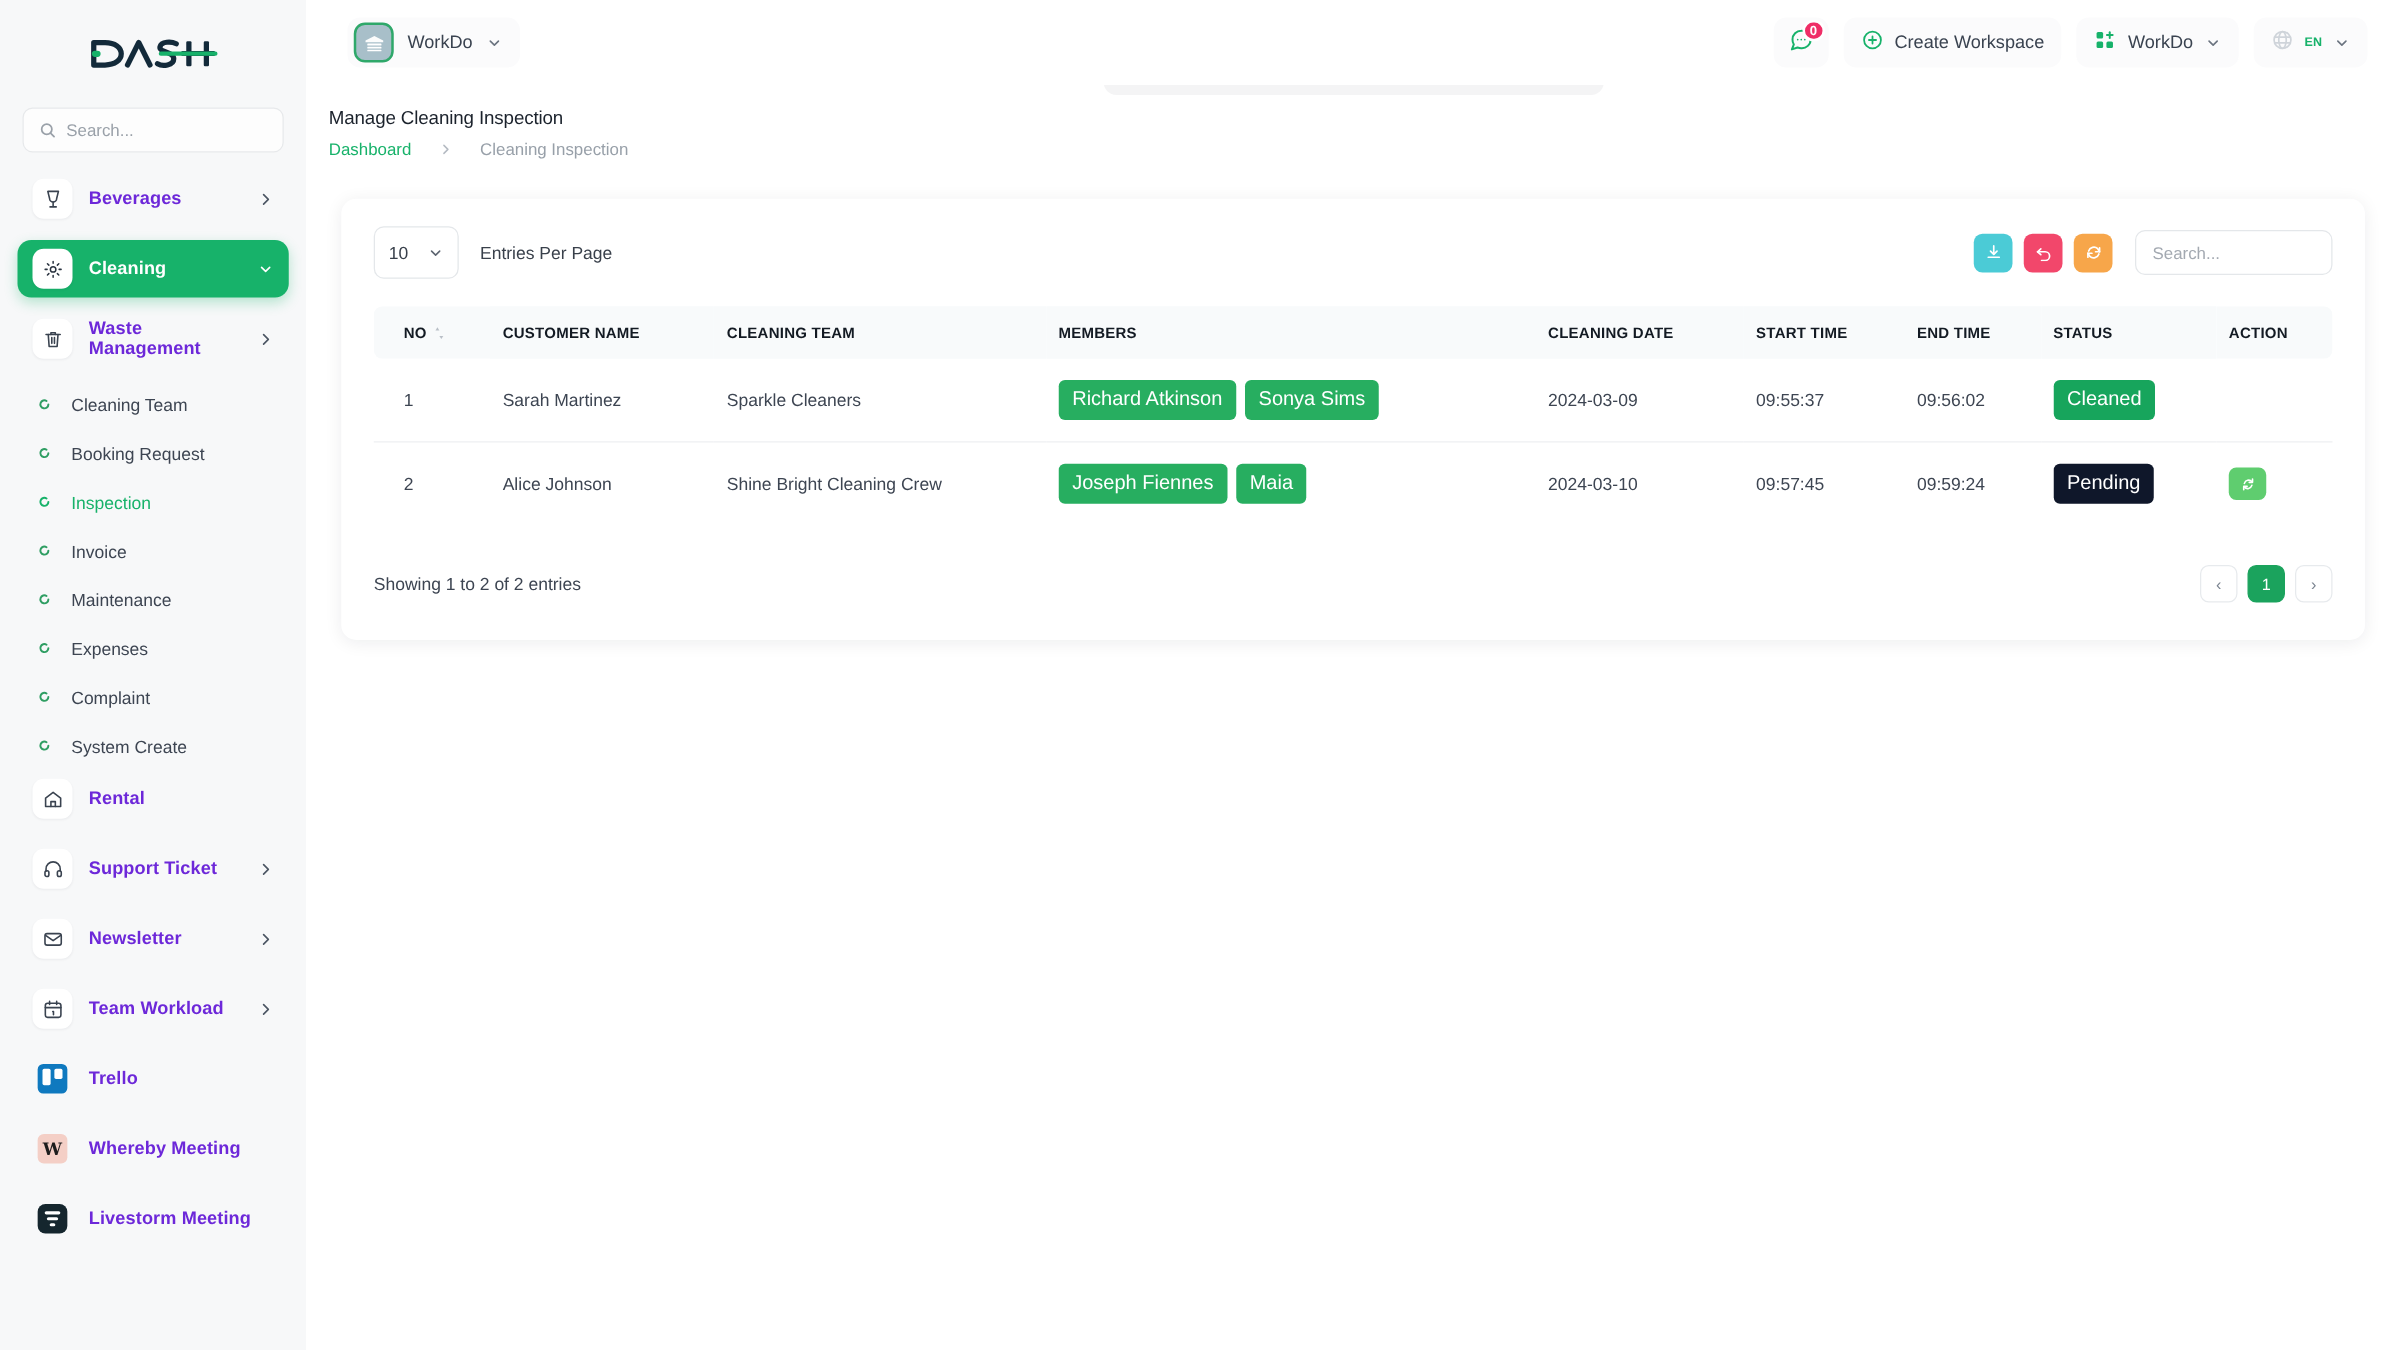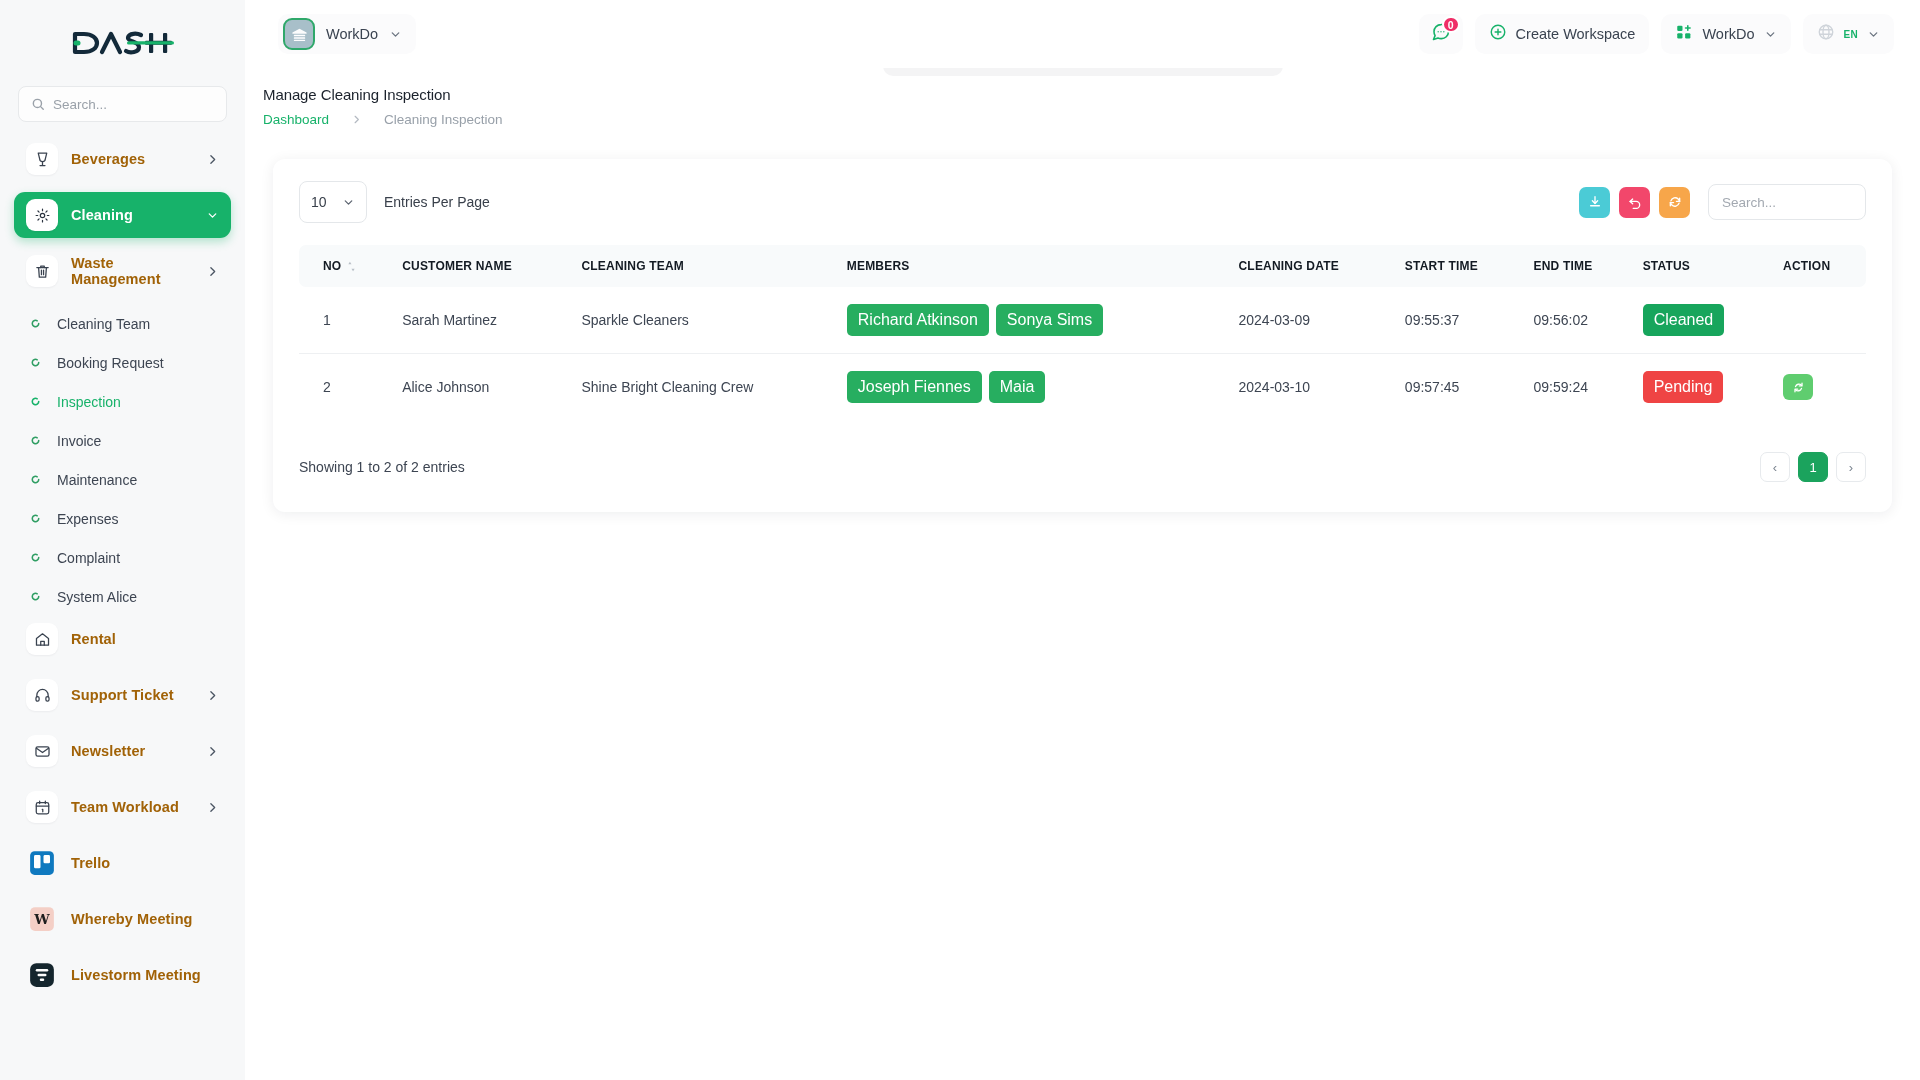--- a/index.html
+++ b/index.html
@@ -32,21 +32,21 @@
   .nav-item {
     display: flex; align-items: center; gap: 13px;
     height: 46px; padding: 0 12px; margin-bottom: 10px;
     border-radius: 11px; cursor: pointer;
   }
   .nav-icon {
     flex: 0 0 auto; width: 32px; height: 32px; border-radius: 9px;
     background: #ffffff; display: flex; align-items: center; justify-content: center;
     box-shadow: 0 1px 2px rgba(16,24,40,.05);
   }
-  .nav-label { flex: 1 1 auto; font-size: 14.5px; font-weight: 700; color: #a16207; letter-spacing: .1px; }
+  .nav-label { flex: 1 1 auto; font-size: 14.5px; font-weight: 700; color: #6d28d9; letter-spacing: .1px; }
   .nav-caret { flex: 0 0 auto; display: flex; color: #4b5563; }
   .nav-item.active { background: #17b26a; box-shadow: 0 4px 10px rgba(23,178,106,.30); }
   .nav-item.active .nav-label { color: #ffffff; }
   .nav-item.active .nav-caret { color: #ffffff; }
 
   .sub-item {
     display: flex; align-items: center; gap: 14px;
     height: 39px; padding: 0 12px 0 13px; cursor: pointer;
   }
   .sub-dot { flex: 0 0 auto; width: 16px; display: flex; align-items: center; justify-content: center; }
@@ -146,21 +146,21 @@
   }
   td:first-child { padding-left: 24px; }
   tbody tr:last-child td { border-bottom: none; }
   .badge {
     display: inline-flex; align-items: center; justify-content: center;
     height: 32px; padding: 0 11px; border-radius: 5px;
     font-size: 16px; color: #fff; font-weight: 400; white-space: nowrap;
   }
   .member-badge { background: #27ae60; margin-right: 7px; }
   .status-cleaned { background: #17a55c; }
-  .status-pending { background: #ef4444; }
+  .status-pending { background: #0f172a; }
   .act-btn {
     width: 30px; height: 26px; border-radius: 6px; border: none; cursor: pointer;
     background: #5fcd6f; display: flex; align-items: center; justify-content: center;
   }
 
   
   #card-footer { display: flex; align-items: center; margin-top: 32px; }
   #entries-info { font-size: 14px; color: #3d4552; }
   #pagination { margin-left: auto; display: flex; align-items: center; gap: 8px; }
   .pg {
@@ -299,21 +299,21 @@
           </svg>
         </span>
       <span class="sub-label">Complaint</span>
       </div>
       <div class="sub-item">
         <span class="sub-dot">
           <svg width="11" height="11" viewBox="0 0 24 24" fill="none" stroke="#2f9e63" stroke-width="3.4" stroke-linecap="round">
             <path d="M19 12 a7 7 0 1 1-3.2-5.9"></path>
           </svg>
         </span>
-      <span class="sub-label">System Alice</span>
+      <span class="sub-label">System Create</span>
       </div>
       <div class="nav-item">
         <span class="nav-icon">
           <svg width="17" height="17" viewBox="0 0 24 24" fill="none" stroke="#3a4350" stroke-width="1.8" stroke-linecap="round" stroke-linejoin="round">
             <path d="M3.5 10.5 L12 4 L20.5 10.5 V20 H3.5 Z"></path>
             <path d="M9.5 20 V14.5 H14.5 V20"></path>
           </svg>
         </span>
         <span class="nav-label">Rental</span>
       </div>

